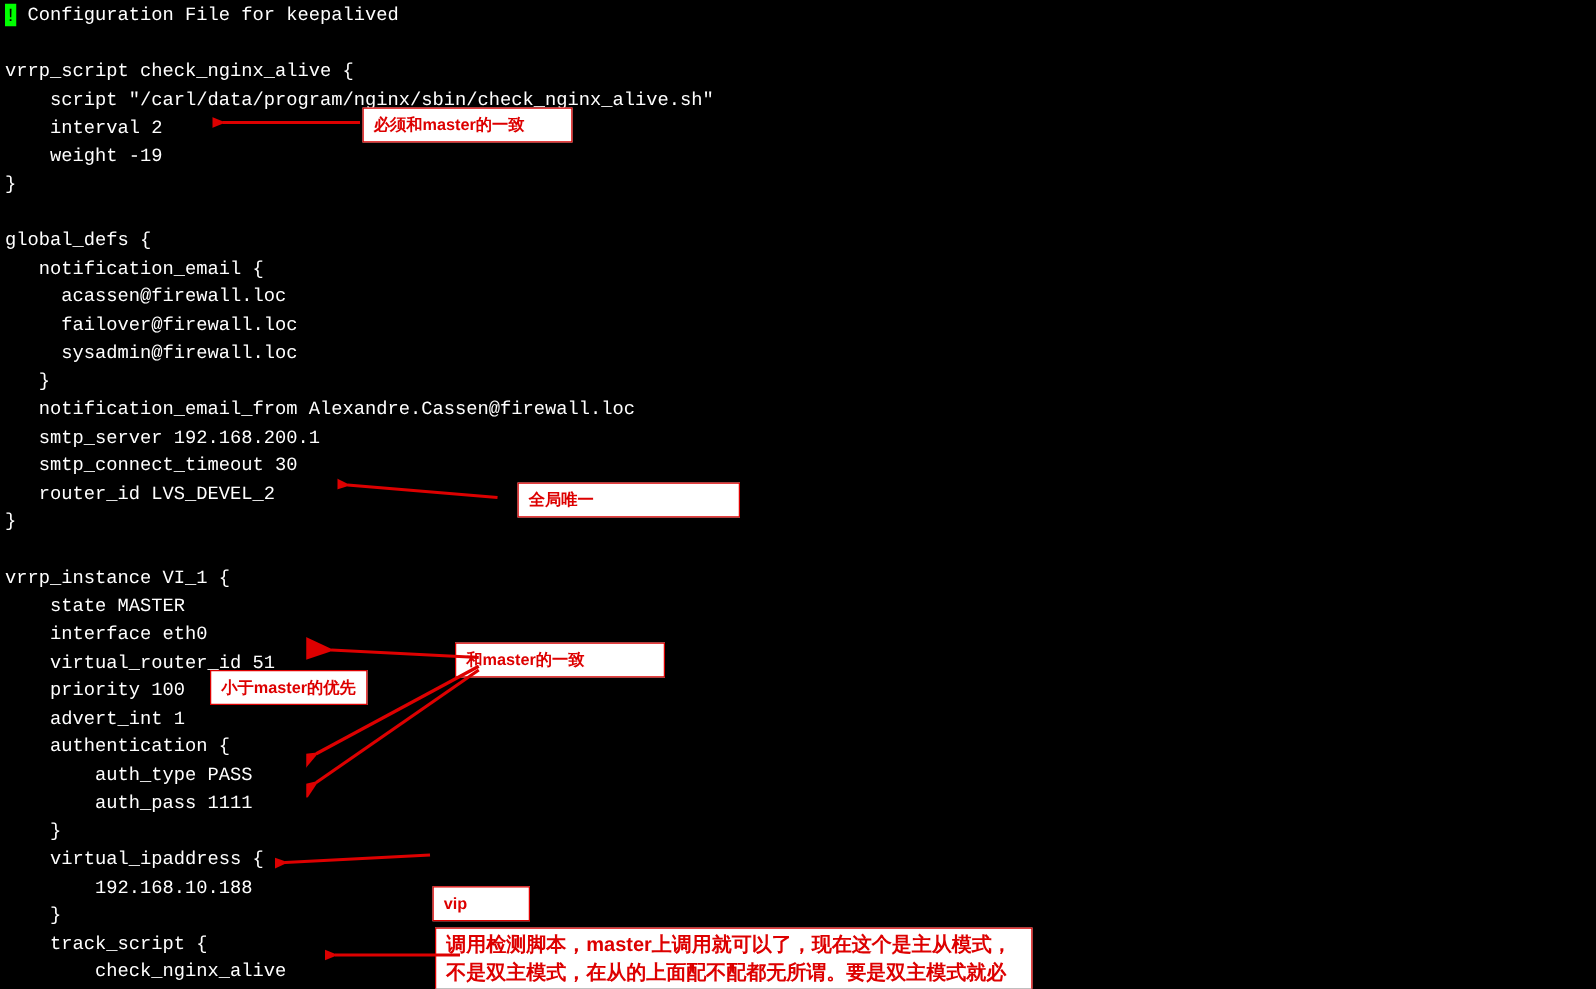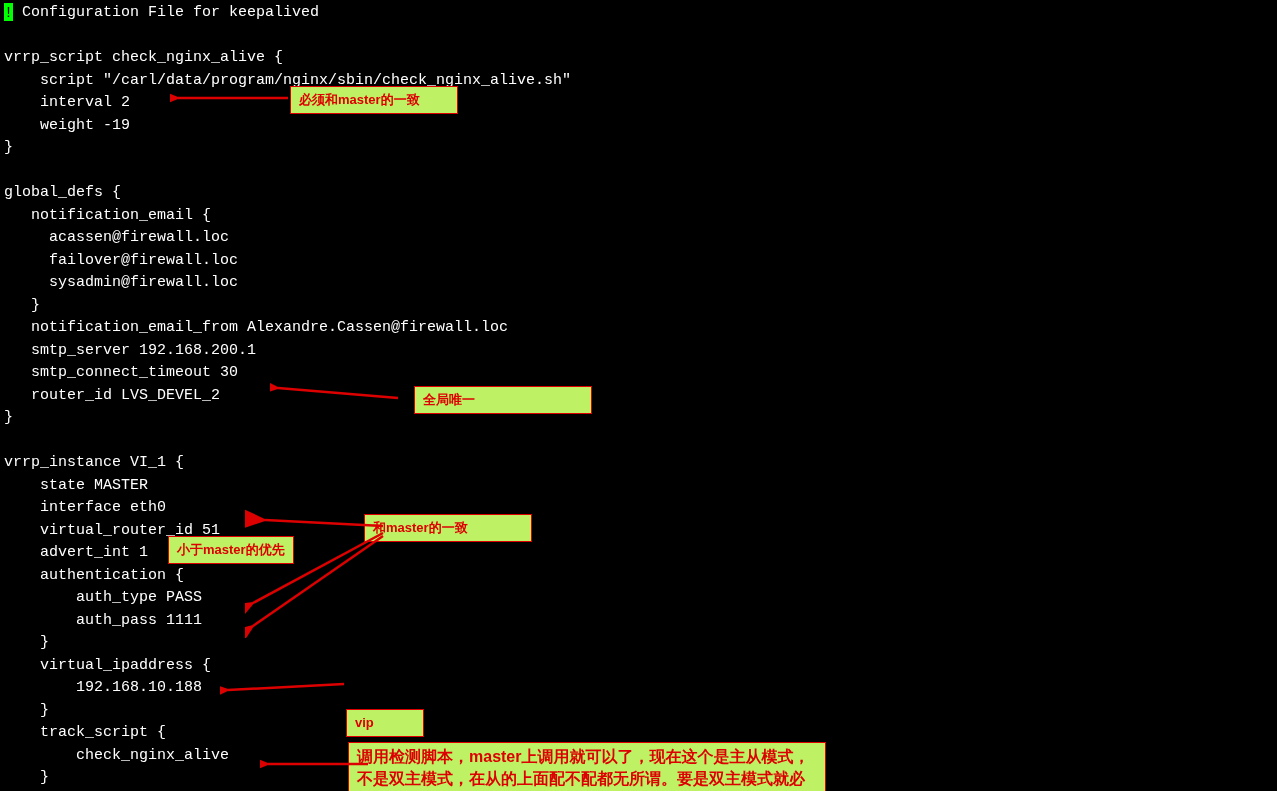--- a/index.html
+++ b/index.html
@@ -27,21 +27,21 @@
     height: 18px;
     vertical-align: text-bottom;
   }
   .line {
     white-space: pre;
     color: #fff;
     height: 22.5px;
   }
   .callout {
     position: absolute;
-    background: #bef264;
+    background: #ffffff;
     border: 1px solid #d00;
     padding: 3px 8px;
     font-family: "SimSun", "Microsoft YaHei", sans-serif;
     font-size: 13px;
     color: #d00;
     font-weight: bold;
     box-shadow: 2px 2px 3px rgba(0,0,0,0.5);
   }
   .callout-wide {
     min-width: 150px;
@@ -72,20 +72,21 @@
   <div class="line">   notification_email_from Alexandre.Cassen@firewall.loc</div>
   <div class="line">   smtp_server 192.168.200.1</div>
   <div class="line">   smtp_connect_timeout 30</div>
   <div class="line">   router_id LVS_DEVEL_2</div>
   <div class="line">}</div>
   <div class="line"></div>
   <div class="line">vrrp_instance VI_1 {</div>
   <div class="line">    state MASTER</div>
   <div class="line">    interface eth0</div>
   <div class="line">    virtual_router_id 51</div>
+  <div class="line">    priority 100</div>
   <div class="line">    advert_int 1</div>
   <div class="line">    authentication {</div>
   <div class="line">        auth_type PASS</div>
   <div class="line">        auth_pass 1111</div>
   <div class="line">    }</div>
   <div class="line">    virtual_ipaddress {</div>
   <div class="line">        192.168.10.188</div>
   <div class="line">    }</div>
   <div class="line">    track_script {</div>
   <div class="line">        check_nginx_alive</div>

